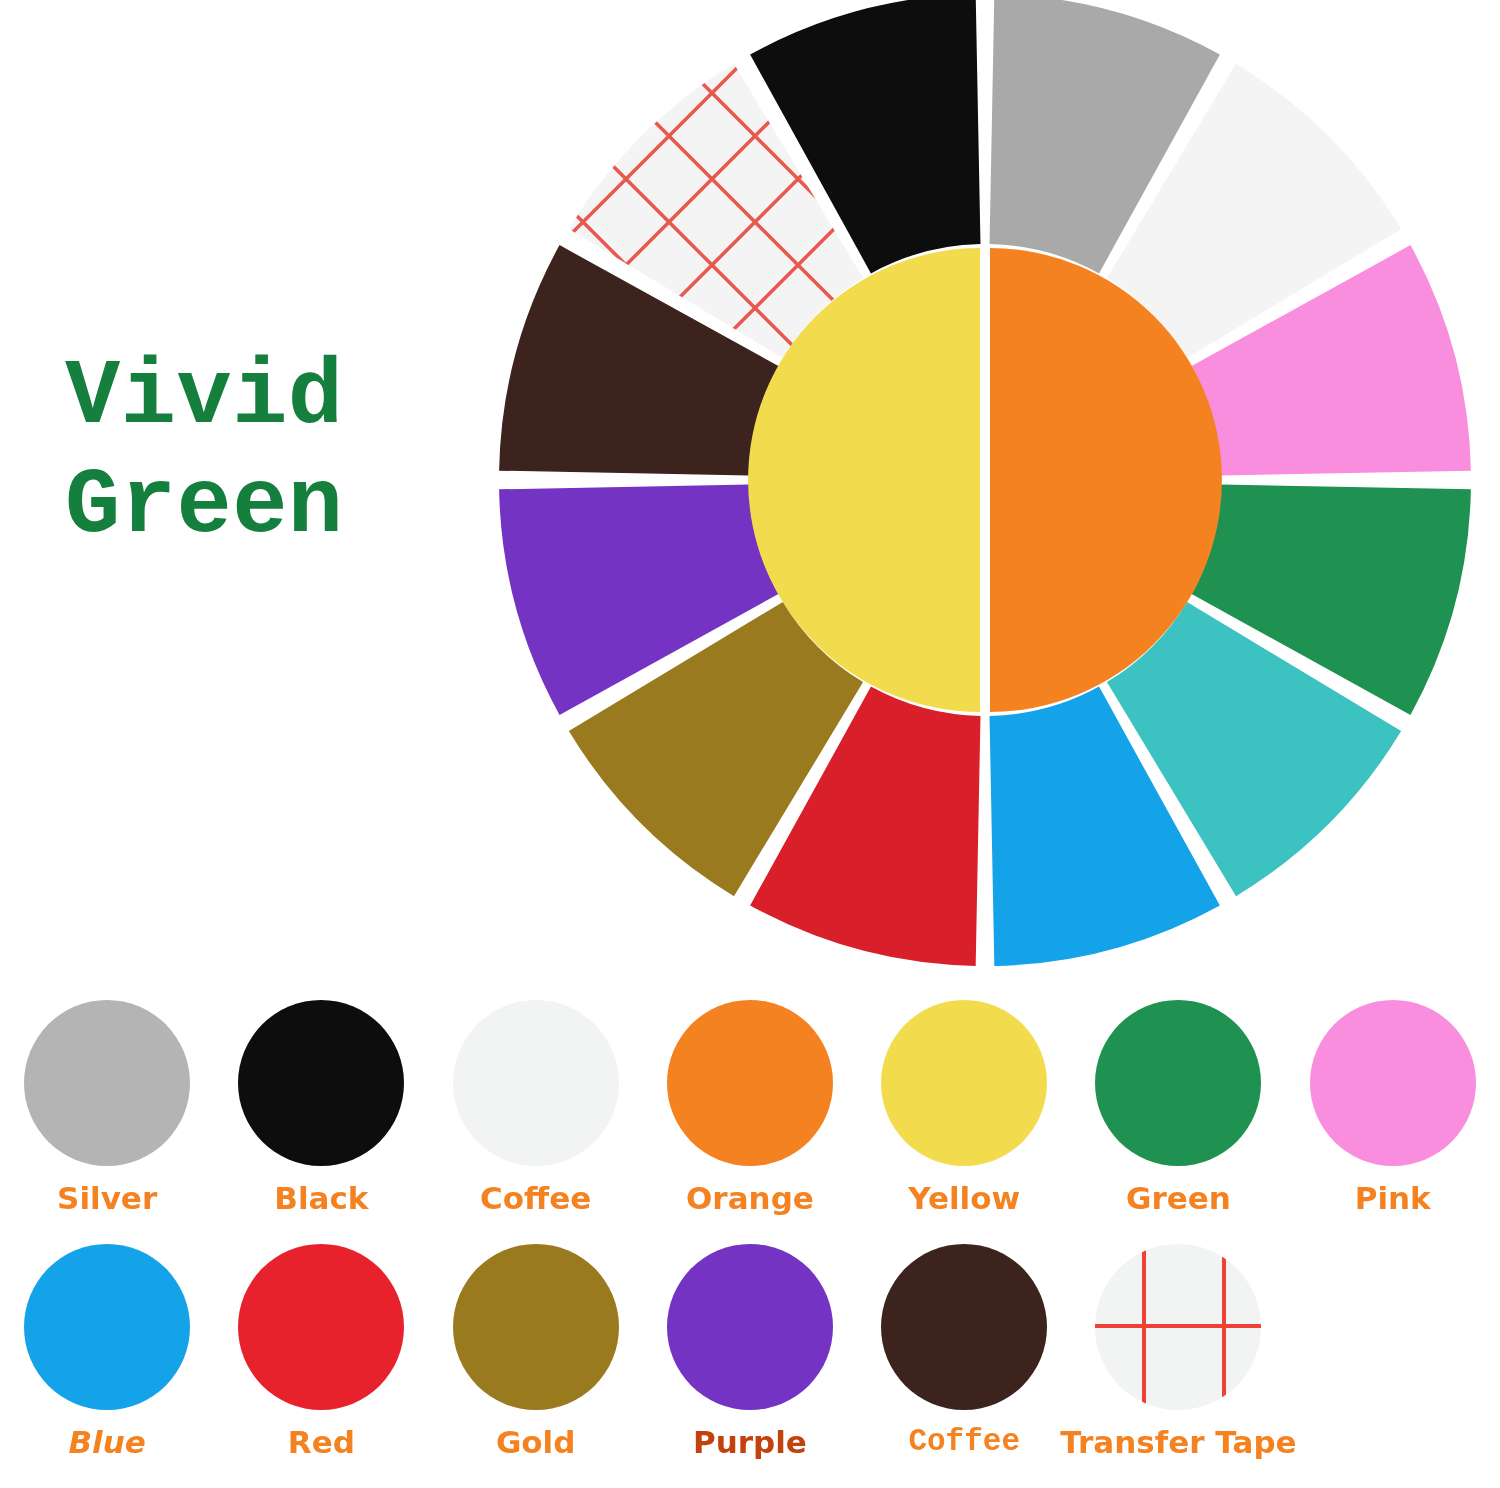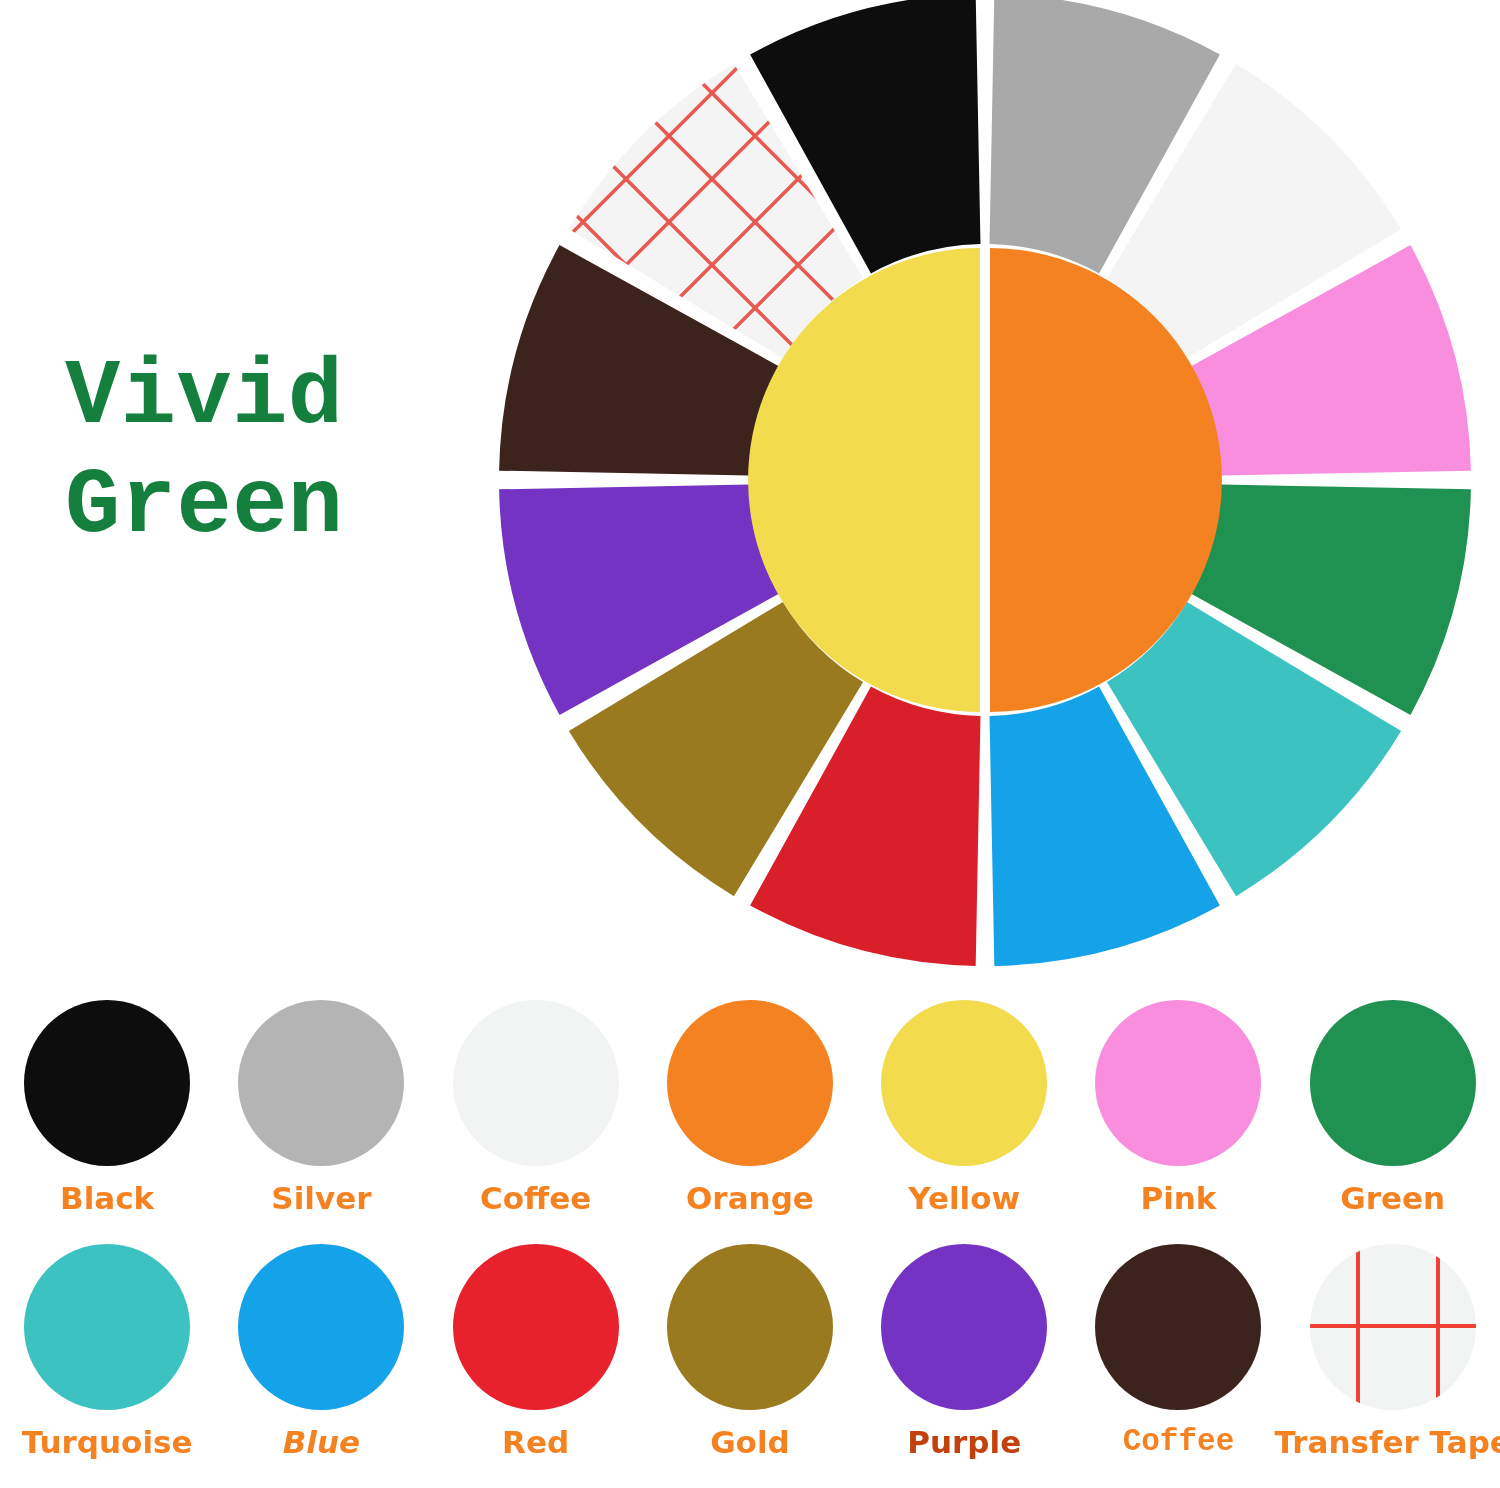--- a/index.html
+++ b/index.html
@@ -161,53 +161,49 @@
     <g id="center-layer">
         <path d="M 483 256 A 232 232 0 0 0 483 720 Z" fill="#f2dc4e"></path>
         <path d="M 493 256 A 232 232 0 0 1 493 720 Z" fill="#f58220"></path>
       </g>
   </svg>
 </div>
 
 <div id="swatch-grid">
     <div class="swatch-row">
       <div class="swatch-cell">
+        <div class="swatch-dot" style="background: rgb(180, 180, 180);"></div>
+        <div class="swatch-label" style="color: rgb(245, 130, 32);">Silver</div>
+      </div>
+      <div class="swatch-cell">
         <div class="swatch-dot" style="background: rgb(13, 13, 13);"></div>
         <div class="swatch-label" style="color: rgb(245, 130, 32);">Black</div>
       </div>
       <div class="swatch-cell">
-        <div class="swatch-dot" style="background: rgb(180, 180, 180);"></div>
-        <div class="swatch-label" style="color: rgb(245, 130, 32);">Silver</div>
-      </div>
-      <div class="swatch-cell">
         <div class="swatch-dot" style="background: rgb(242, 243, 243);"></div>
         <div class="swatch-label" style="color: rgb(245, 130, 32);">Coffee</div>
       </div>
       <div class="swatch-cell">
         <div class="swatch-dot" style="background: rgb(245, 130, 32);"></div>
         <div class="swatch-label" style="color: rgb(245, 130, 32);">Orange</div>
       </div>
       <div class="swatch-cell">
         <div class="swatch-dot" style="background: rgb(242, 220, 78);"></div>
         <div class="swatch-label" style="color: rgb(245, 130, 32);">Yellow</div>
       </div>
       <div class="swatch-cell">
+        <div class="swatch-dot" style="background: rgb(31, 145, 80);"></div>
+        <div class="swatch-label" style="color: rgb(245, 130, 32);">Green</div>
+      </div>
+      <div class="swatch-cell">
         <div class="swatch-dot" style="background: rgb(249, 142, 222);"></div>
         <div class="swatch-label" style="color: rgb(245, 130, 32);">Pink</div>
       </div>
-      <div class="swatch-cell">
-        <div class="swatch-dot" style="background: rgb(31, 145, 80);"></div>
-        <div class="swatch-label" style="color: rgb(245, 130, 32);">Green</div>
-      </div>
     </div>
     <div class="swatch-row">
-      <div class="swatch-cell">
-        <div class="swatch-dot" style="background: rgb(60, 194, 192);"></div>
-        <div class="swatch-label" style="color: rgb(245, 130, 32);">Turquoise</div>
-      </div>
       <div class="swatch-cell">
         <div class="swatch-dot" style="background: rgb(20, 162, 232);"></div>
         <div class="swatch-label" style="color: rgb(245, 130, 32); font-style: italic;">Blue</div>
       </div>
       <div class="swatch-cell">
         <div class="swatch-dot" style="background: rgb(232, 34, 45);"></div>
         <div class="swatch-label" style="color: rgb(245, 130, 32);">Red</div>
       </div>
       <div class="swatch-cell">
         <div class="swatch-dot" style="background: rgb(154, 122, 30);"></div>

